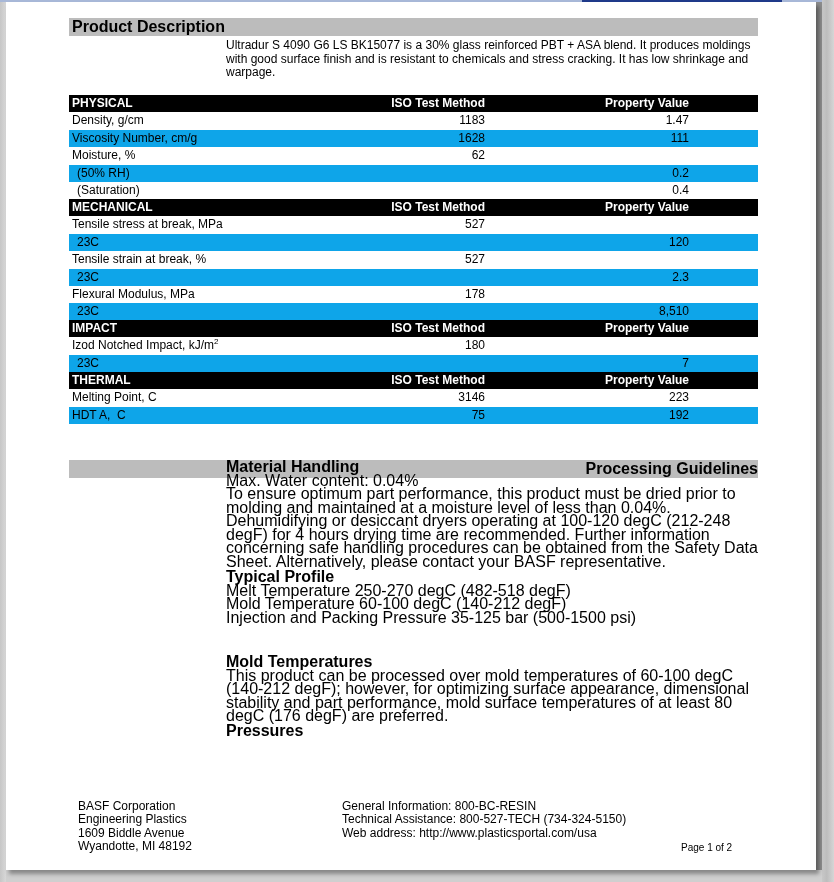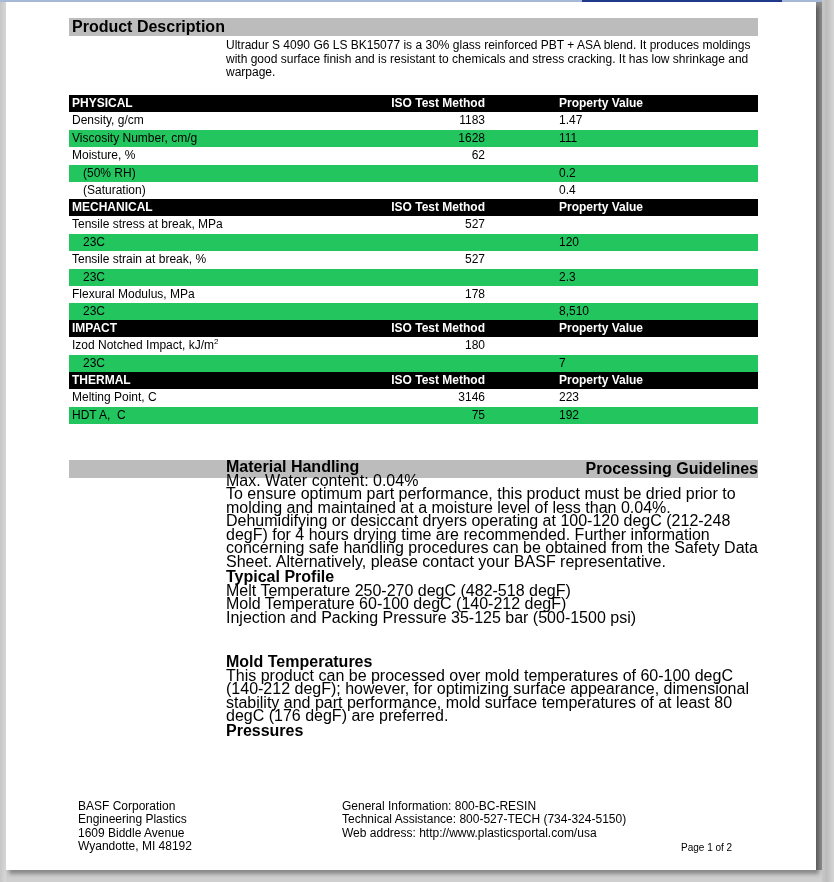--- a/index.html
+++ b/index.html
@@ -27,25 +27,25 @@
     background:#bcbcbc; font-weight:bold; font-size:16px; line-height:18px;
     padding-left:3px; box-sizing:border-box;
   }
   .desc {
     position:absolute; left:220px; width:535px; font-size:12px; line-height:13.5px;
   }
 
   .table { position:absolute; left:63px; width:689px; }
   .row { position:relative; height:17.4px; font-size:12px; line-height:17.4px; }
   .row.head { background:#000; color:#fff; font-weight:bold; }
-  .row.shade { background:#22c55e; }
+  .row.shade { background:#0ea5e9; }
   .row .c1 { position:absolute; left:3px; white-space:nowrap; }
-  .row .c1.indent { left:14px; }
+  .row .c1.indent { left:8px; }
   .row .c2 { position:absolute; left:286px; width:130px; text-align:right; }
-  .row .c3 { position:absolute; left:490px; width:130px; text-align:left; }
+  .row .c3 { position:absolute; left:490px; width:130px; text-align:right; }
   sup { font-size:8px; line-height:0; vertical-align:super; }
 
   .proc { position:absolute; left:220px; width:540px; font-size:16px; line-height:13.5px; }
   .proc .h { font-weight:bold; }
   .proc p { margin:0; }
 
   .footer { position:absolute; font-size:12px; line-height:13.3px; }
   .page-num { position:absolute; font-size:10px; }
 </style>
 </head>

